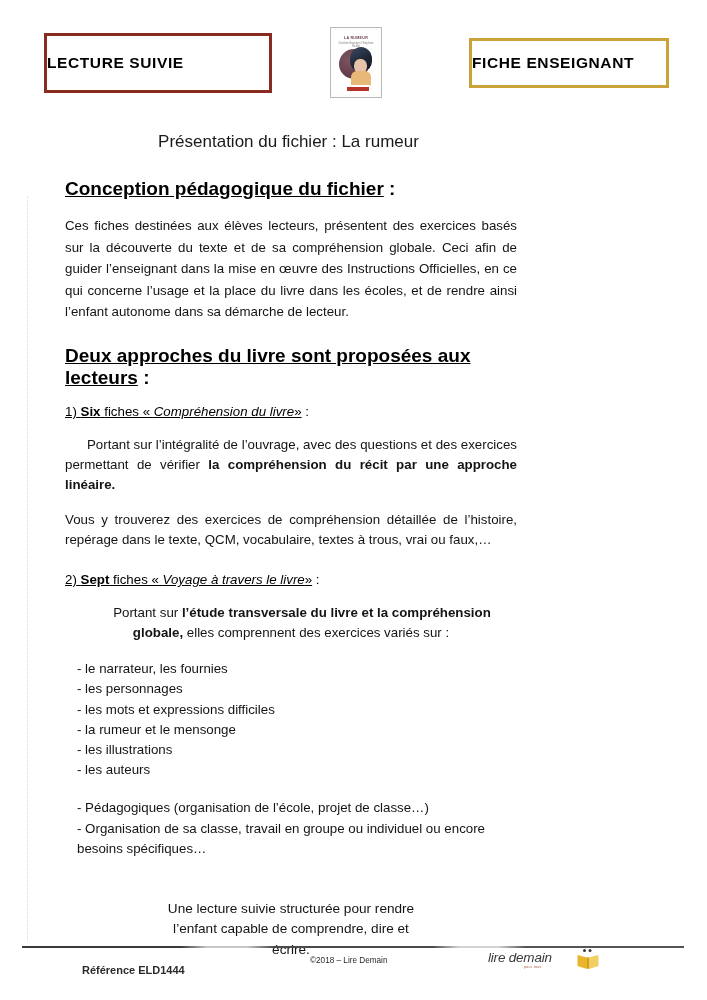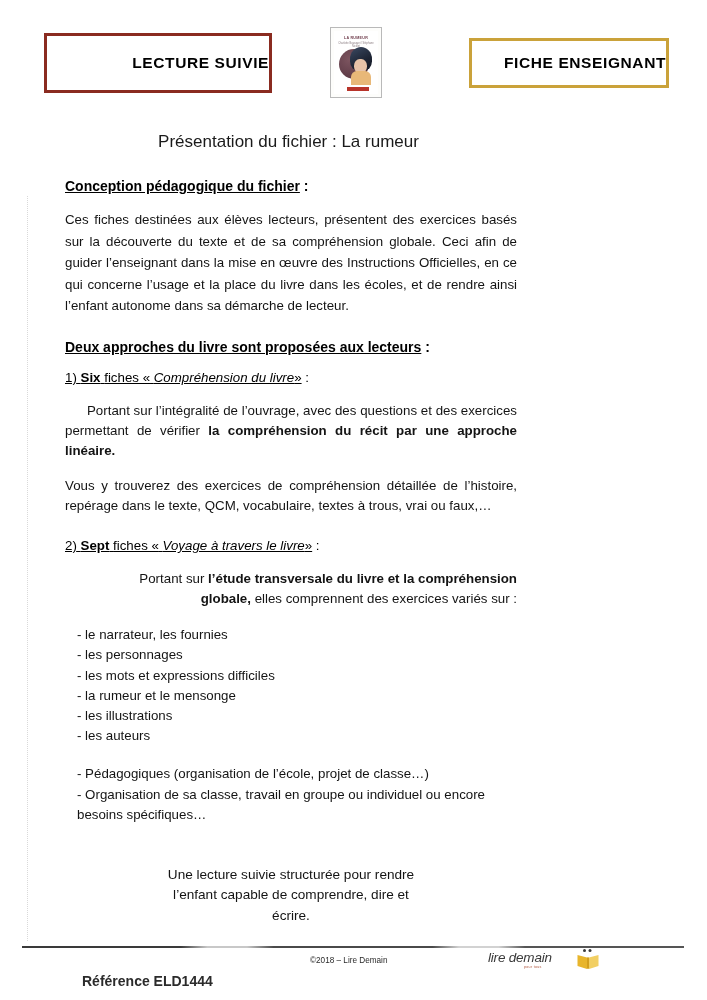--- a/index.html
+++ b/index.html
@@ -35,21 +35,21 @@
     top: 0;
     width: 707px;
     height: 120px;
   }
   .hdr-box {
     position: absolute;
     box-sizing: border-box;
     background: #ffffff;
     display: flex;
     align-items: center;
-    justify-content: flex-end;
+    justify-content: flex-start;
     font-weight: bold;
     letter-spacing: .6px;
     color: #000000;
   }
   .hdr-box-left {
     left: 44px;
     top: 33px;
     width: 228px;
     height: 60px;
     border: 3px solid #8a2b20;
@@ -154,35 +154,35 @@
     text-align: center;
     font-size: 17px;
     color: #1a1a1a;
     margin: 0 0 26px 0;
     font-weight: normal;
   }
 
   .block { padding: 0 60px 0 65px; }
 
   h2.sec {
-    font-size: 14px;
+    font-size: 19px;
     font-weight: bold;
     margin: 0 0 15px 0;
     color: #000;
   }
   h2.sec .u { text-decoration: underline; }
 
   p.para {
     font-size: 13.3px;
     line-height: 1.62;
     margin: 0 0 16px 0;
     text-align: justify;
     color: #141414;
   }
-  p.para.noj { text-align: right; }
+  p.para.noj { text-align: center; }
   p.para.tight { line-height: 1.5; }
   .ind { display: inline-block; width: 22px; }
   b { font-weight: bold; }
   i { font-style: italic; }
   .uline { text-decoration: underline; }
 
   h3.subsec {
     font-size: 13.3px;
     font-weight: normal;
     margin: 0 0 16px 0;
@@ -222,22 +222,22 @@
   .footer {
     position: absolute;
     left: 0;
     top: 952px;
     width: 707px;
     height: 40px;
   }
   .f-ref {
     position: absolute;
     left: 82px;
-    top: 21px;
-    font-size: 14px;
+    top: 12px;
+    font-size: 11px;
     font-weight: bold;
     color: #2b2b2b;
   }
   .f-copy {
     position: absolute;
     left: 310px;
     top: 4px;
     font-size: 8.2px;
     color: #2b2b2b;
   }

